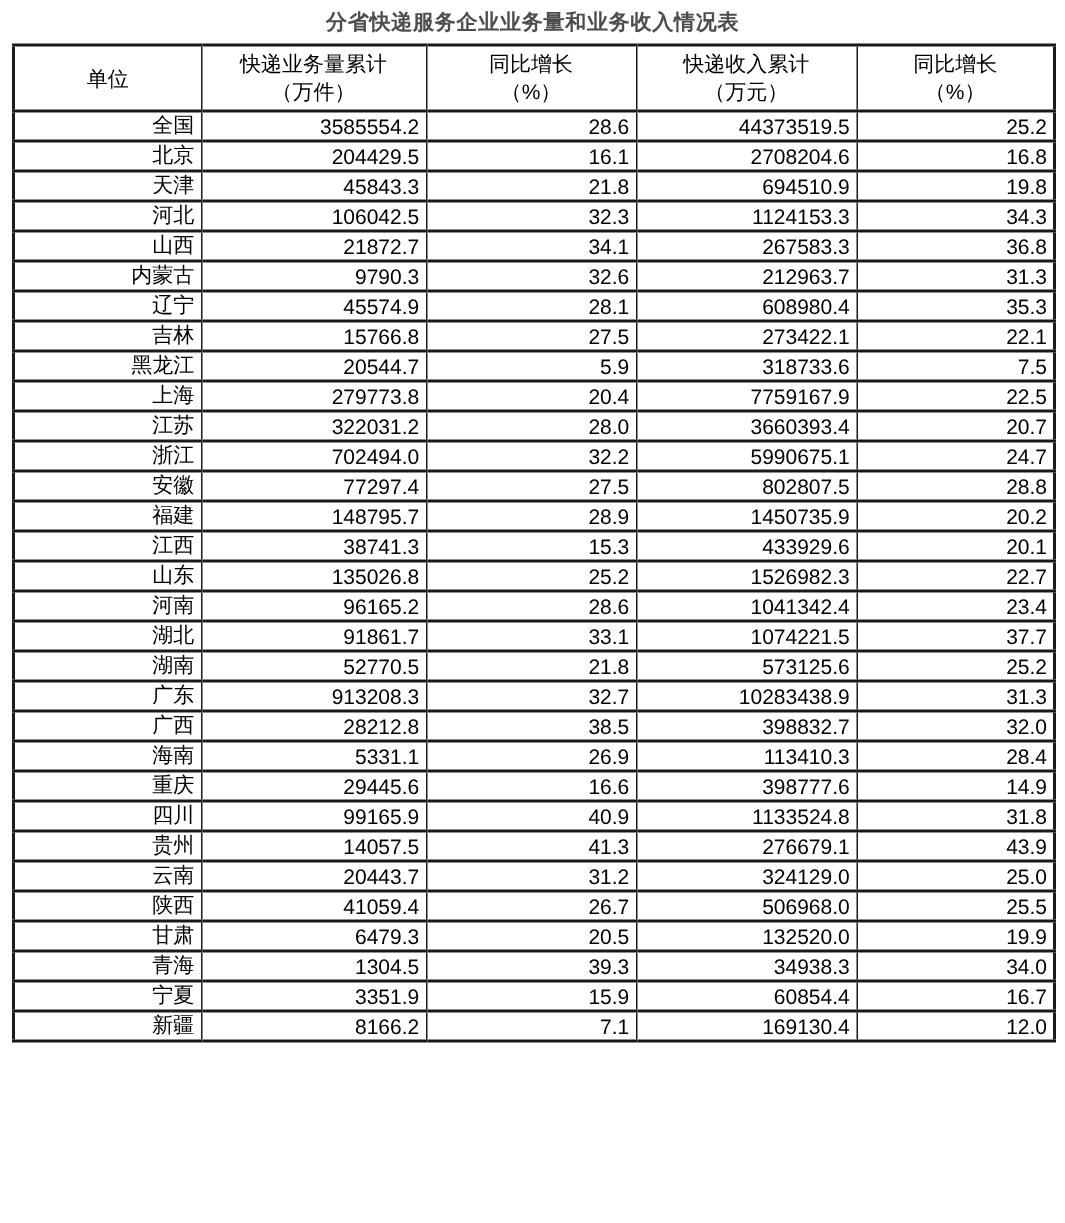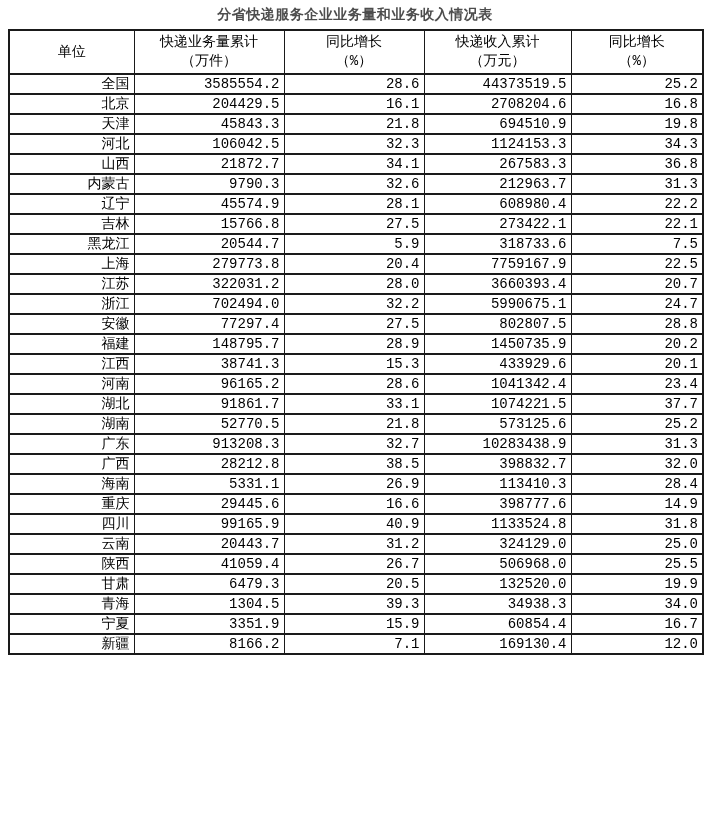--- a/index.html
+++ b/index.html
@@ -22,21 +22,20 @@
     color: #4d4d4d;
     padding: 6px 0 5px 0;
     letter-spacing: 0.5px;
   }
   table.report {
     border-collapse: collapse;
     table-layout: fixed;
     width: 694px;
     margin: 0 8px;
     border: 2px solid #1a1a1a;
-    font-family: Liberation Mono, monospace;
   }
   table.report th,
   table.report td {
     border: 1px solid #1a1a1a;
     border-top-width: 2px;
     border-bottom-width: 2px;
     font-size: 14px;
     color: #000000;
     padding: 0 4px;
     overflow: hidden;
@@ -136,21 +135,21 @@
           <td class="num">9790.3</td>
           <td class="num">32.6</td>
           <td class="num">212963.7</td>
           <td class="num">31.3</td>
         </tr>
         <tr>
           <td class="region">辽宁</td>
           <td class="num">45574.9</td>
           <td class="num">28.1</td>
           <td class="num">608980.4</td>
-          <td class="num">22.2</td>
+          <td class="num">35.3</td>
         </tr>
         <tr>
           <td class="region">吉林</td>
           <td class="num">15766.8</td>
           <td class="num">27.5</td>
           <td class="num">273422.1</td>
           <td class="num">22.1</td>
         </tr>
         <tr>
           <td class="region">黑龙江</td>
@@ -195,20 +194,27 @@
           <td class="num">20.2</td>
         </tr>
         <tr>
           <td class="region">江西</td>
           <td class="num">38741.3</td>
           <td class="num">15.3</td>
           <td class="num">433929.6</td>
           <td class="num">20.1</td>
         </tr>
         <tr>
+          <td class="region">山东</td>
+          <td class="num">135026.8</td>
+          <td class="num">25.2</td>
+          <td class="num">1526982.3</td>
+          <td class="num">22.7</td>
+        </tr>
+        <tr>
           <td class="region">河南</td>
           <td class="num">96165.2</td>
           <td class="num">28.6</td>
           <td class="num">1041342.4</td>
           <td class="num">23.4</td>
         </tr>
         <tr>
           <td class="region">湖北</td>
           <td class="num">91861.7</td>
           <td class="num">33.1</td>
@@ -251,20 +257,27 @@
           <td class="num">14.9</td>
         </tr>
         <tr>
           <td class="region">四川</td>
           <td class="num">99165.9</td>
           <td class="num">40.9</td>
           <td class="num">1133524.8</td>
           <td class="num">31.8</td>
         </tr>
         <tr>
+          <td class="region">贵州</td>
+          <td class="num">14057.5</td>
+          <td class="num">41.3</td>
+          <td class="num">276679.1</td>
+          <td class="num">43.9</td>
+        </tr>
+        <tr>
           <td class="region">云南</td>
           <td class="num">20443.7</td>
           <td class="num">31.2</td>
           <td class="num">324129.0</td>
           <td class="num">25.0</td>
         </tr>
         <tr>
           <td class="region">陕西</td>
           <td class="num">41059.4</td>
           <td class="num">26.7</td>

